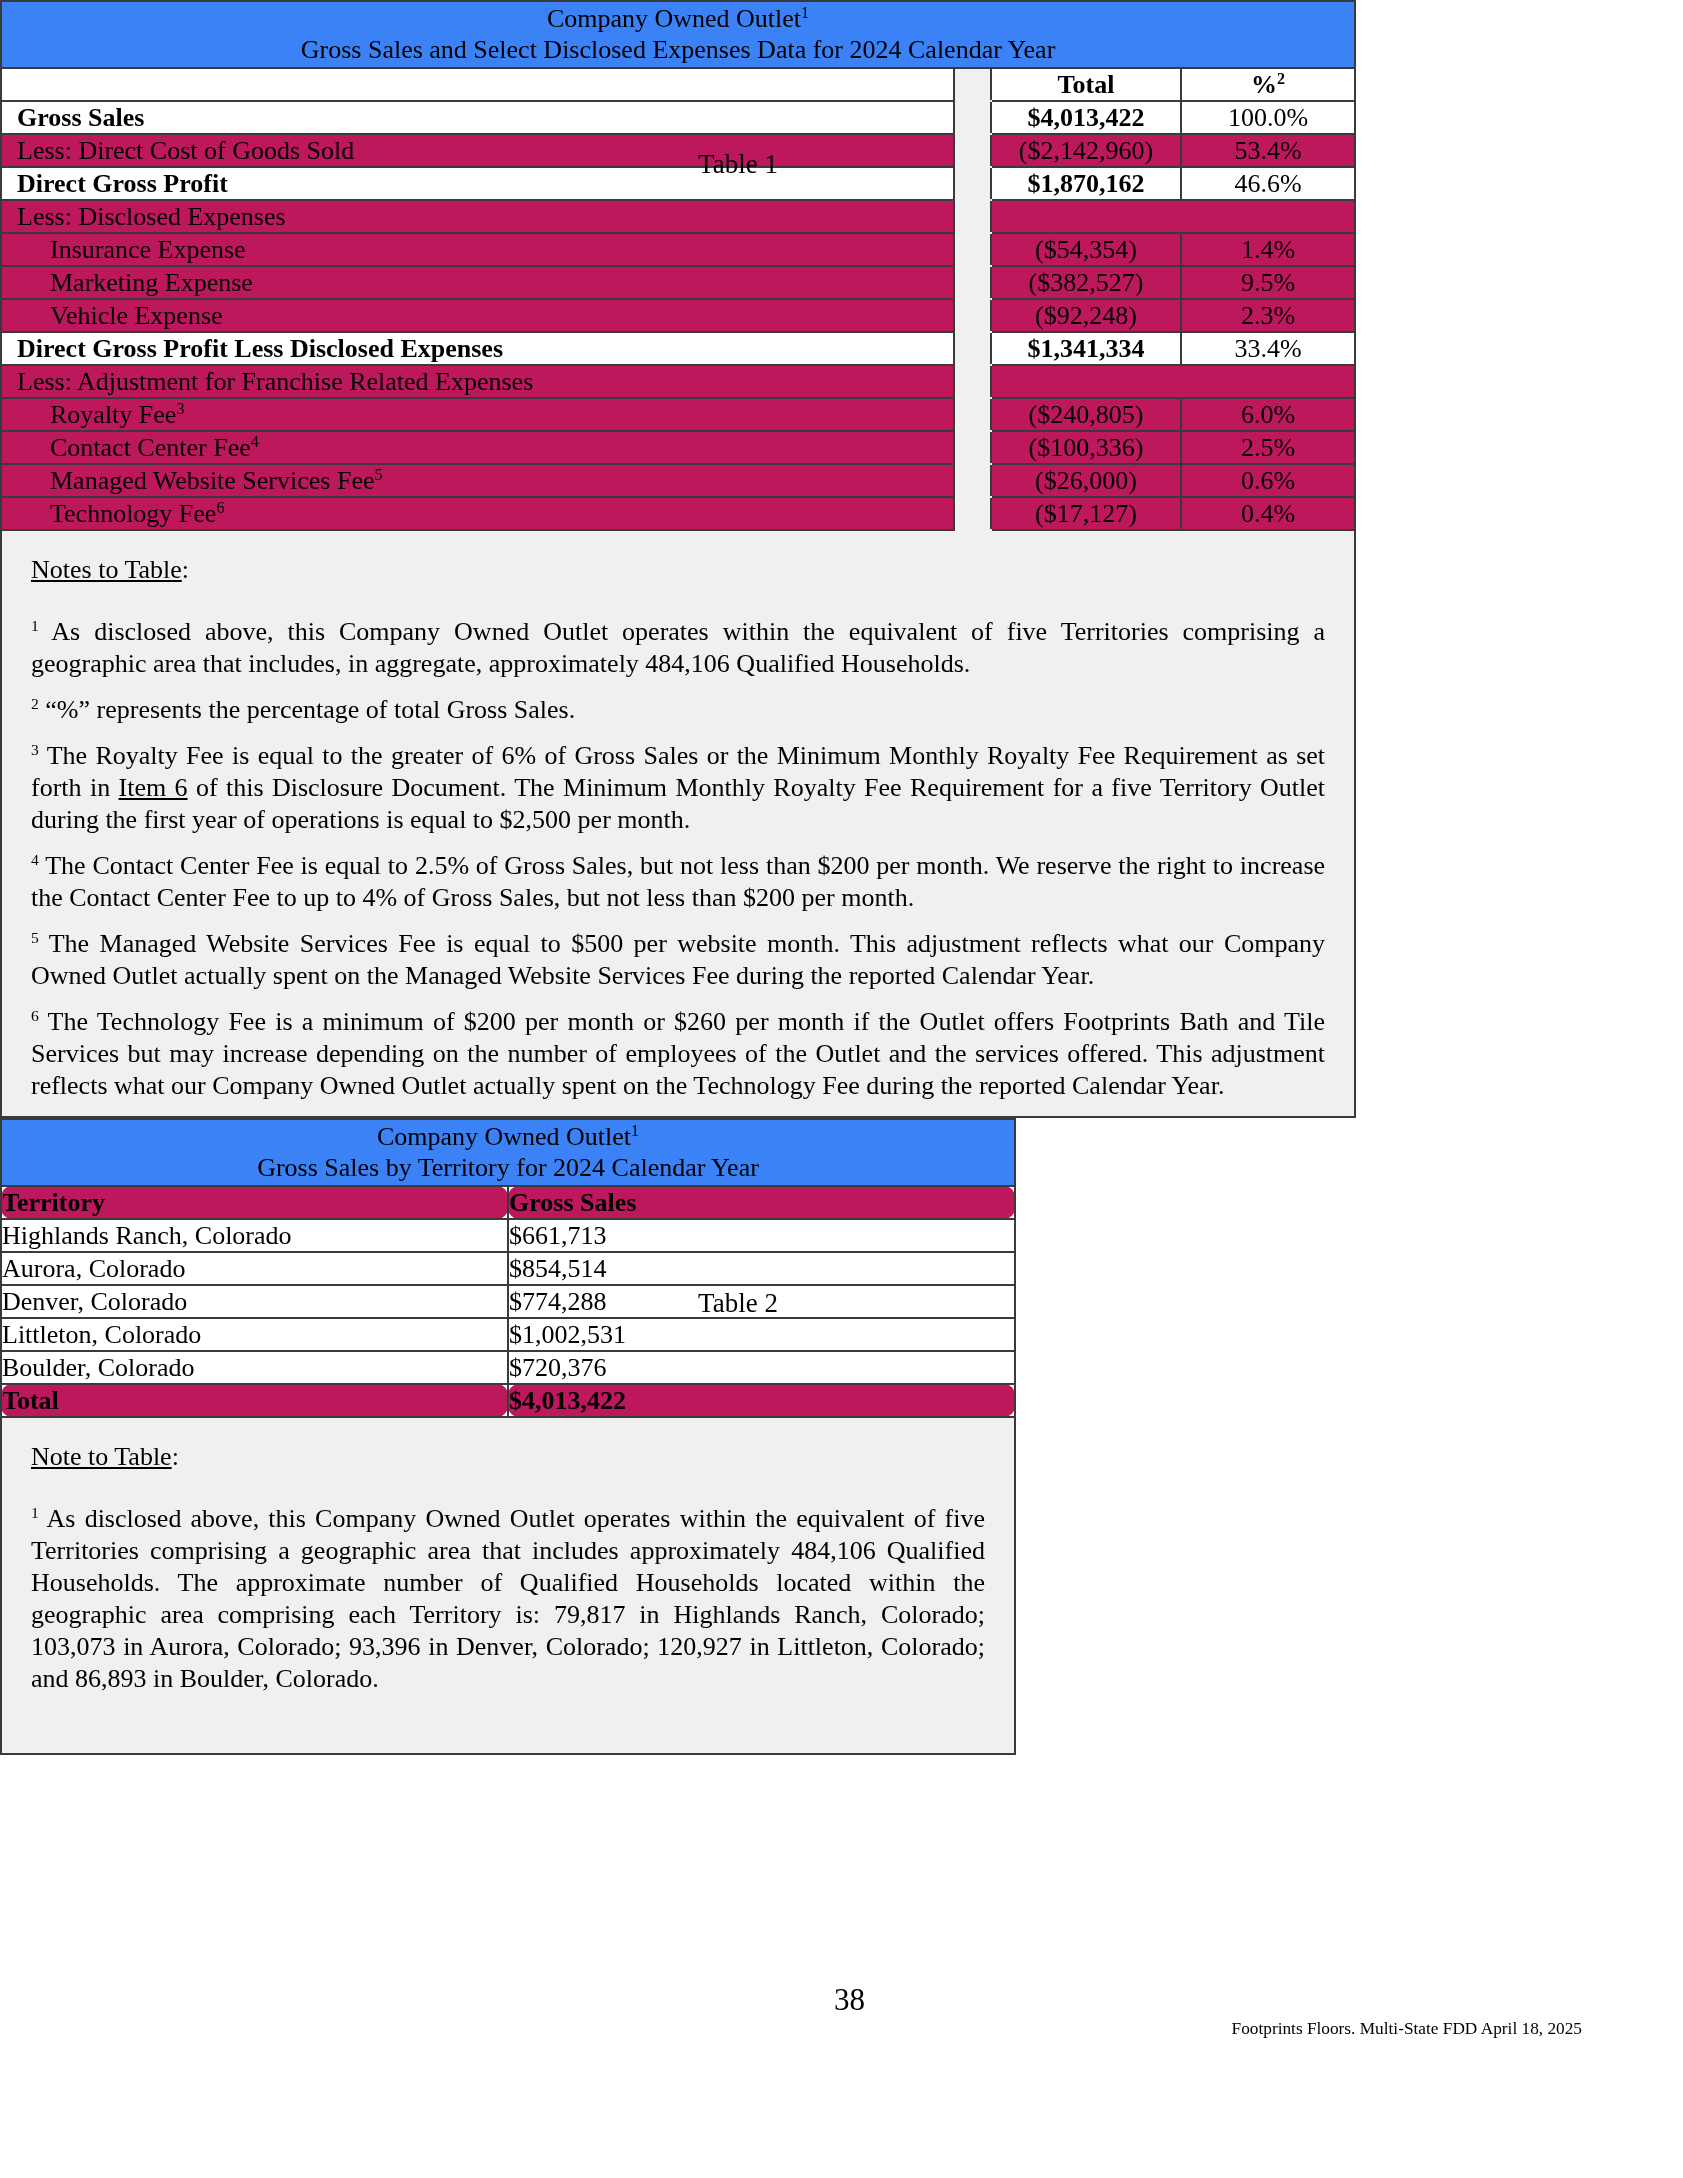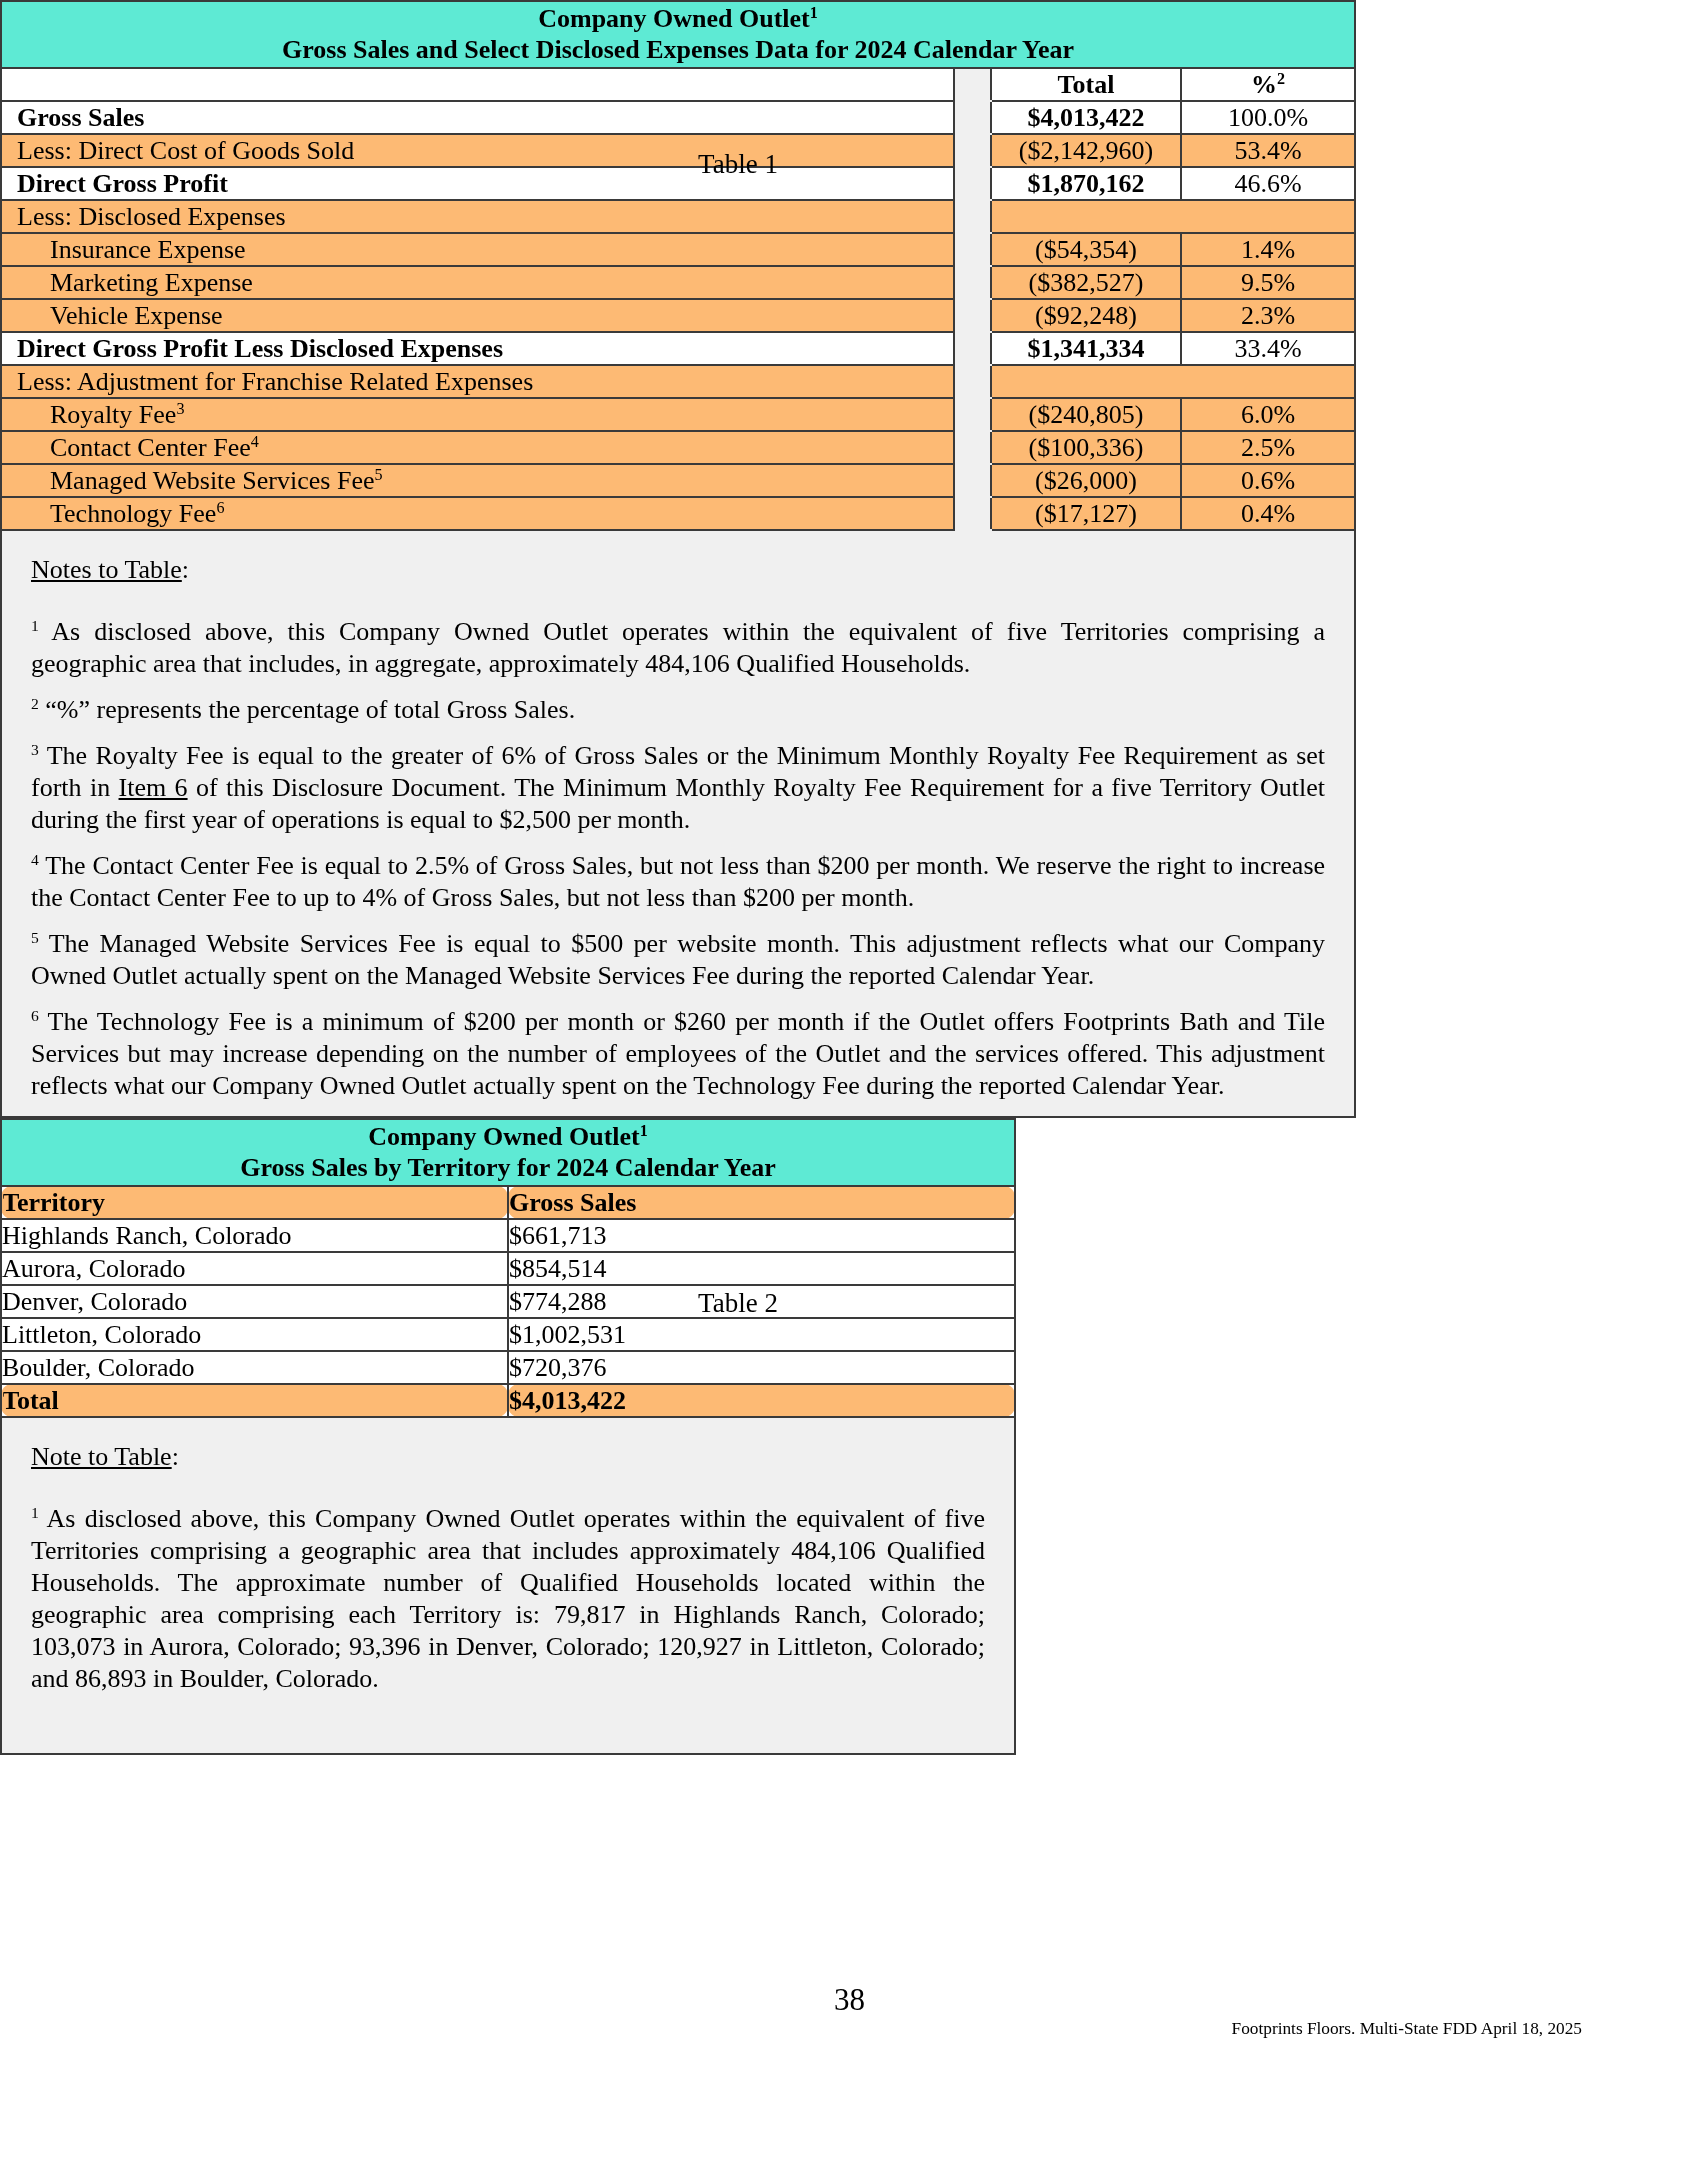--- a/index.html
+++ b/index.html
@@ -2,27 +2,27 @@
 <html><head>
 <meta charset="utf-8">
 <style>
   html, body { margin: 0; padding: 0; background: #ffffff; }
   body { width: 1683px; height: 2178px; position: relative; font-family: "Liberation Serif", "DejaVu Serif", serif; color: #000; }
   .caption { position: absolute; left: 0; width: 1476px; text-align: center; font-size: 27px; line-height: 30px; }
   sup { font-size: 0.62em; line-height: 0; vertical-align: 0.55em; }
 
   table { border-collapse: collapse; table-layout: fixed; font-size: 26px; }
   td, th { border: 2px solid #3a3a3a; padding: 0; overflow: hidden; white-space: nowrap; }
-  .hdr { background: #5eead4; font-weight: bold; text-align: center; line-height: 31px; padding: 1px 0 2px 0; }
+  .hdr { background: #3b82f6; font-weight: normal; text-align: center; line-height: 31px; padding: 1px 0 2px 0; }
   .row td { height: 31px; line-height: 31px; }
   .lbl { padding-left: 15px; text-align: left; }
   .ind { padding-left: 48px; }
   .num { text-align: center; }
   .bold { font-weight: bold; border-radius: 11px; }
-  .gray td { background: #fdba74; }
+  .gray td { background: #be185d; }
   .white td { background: #ffffff; }
   .spacer { background: #f0f0f0 !important; border-top-color: #f0f0f0; border-bottom-color: #f0f0f0; }
   .notes { background: #f0f0f0; white-space: normal; vertical-align: top; text-align: justify; font-size: 26px; line-height: 32px; }
   .notes p { margin: 14px; }
   .notes .title { text-decoration: underline; }
   .u { text-decoration: underline; }
   .notes sup { font-size: 0.6em; }
 
   #t1 { left: 163px; top: 183px; width: 1354px; }
   #t2 { left: 335px; top: 1321px; width: 1014px; }

